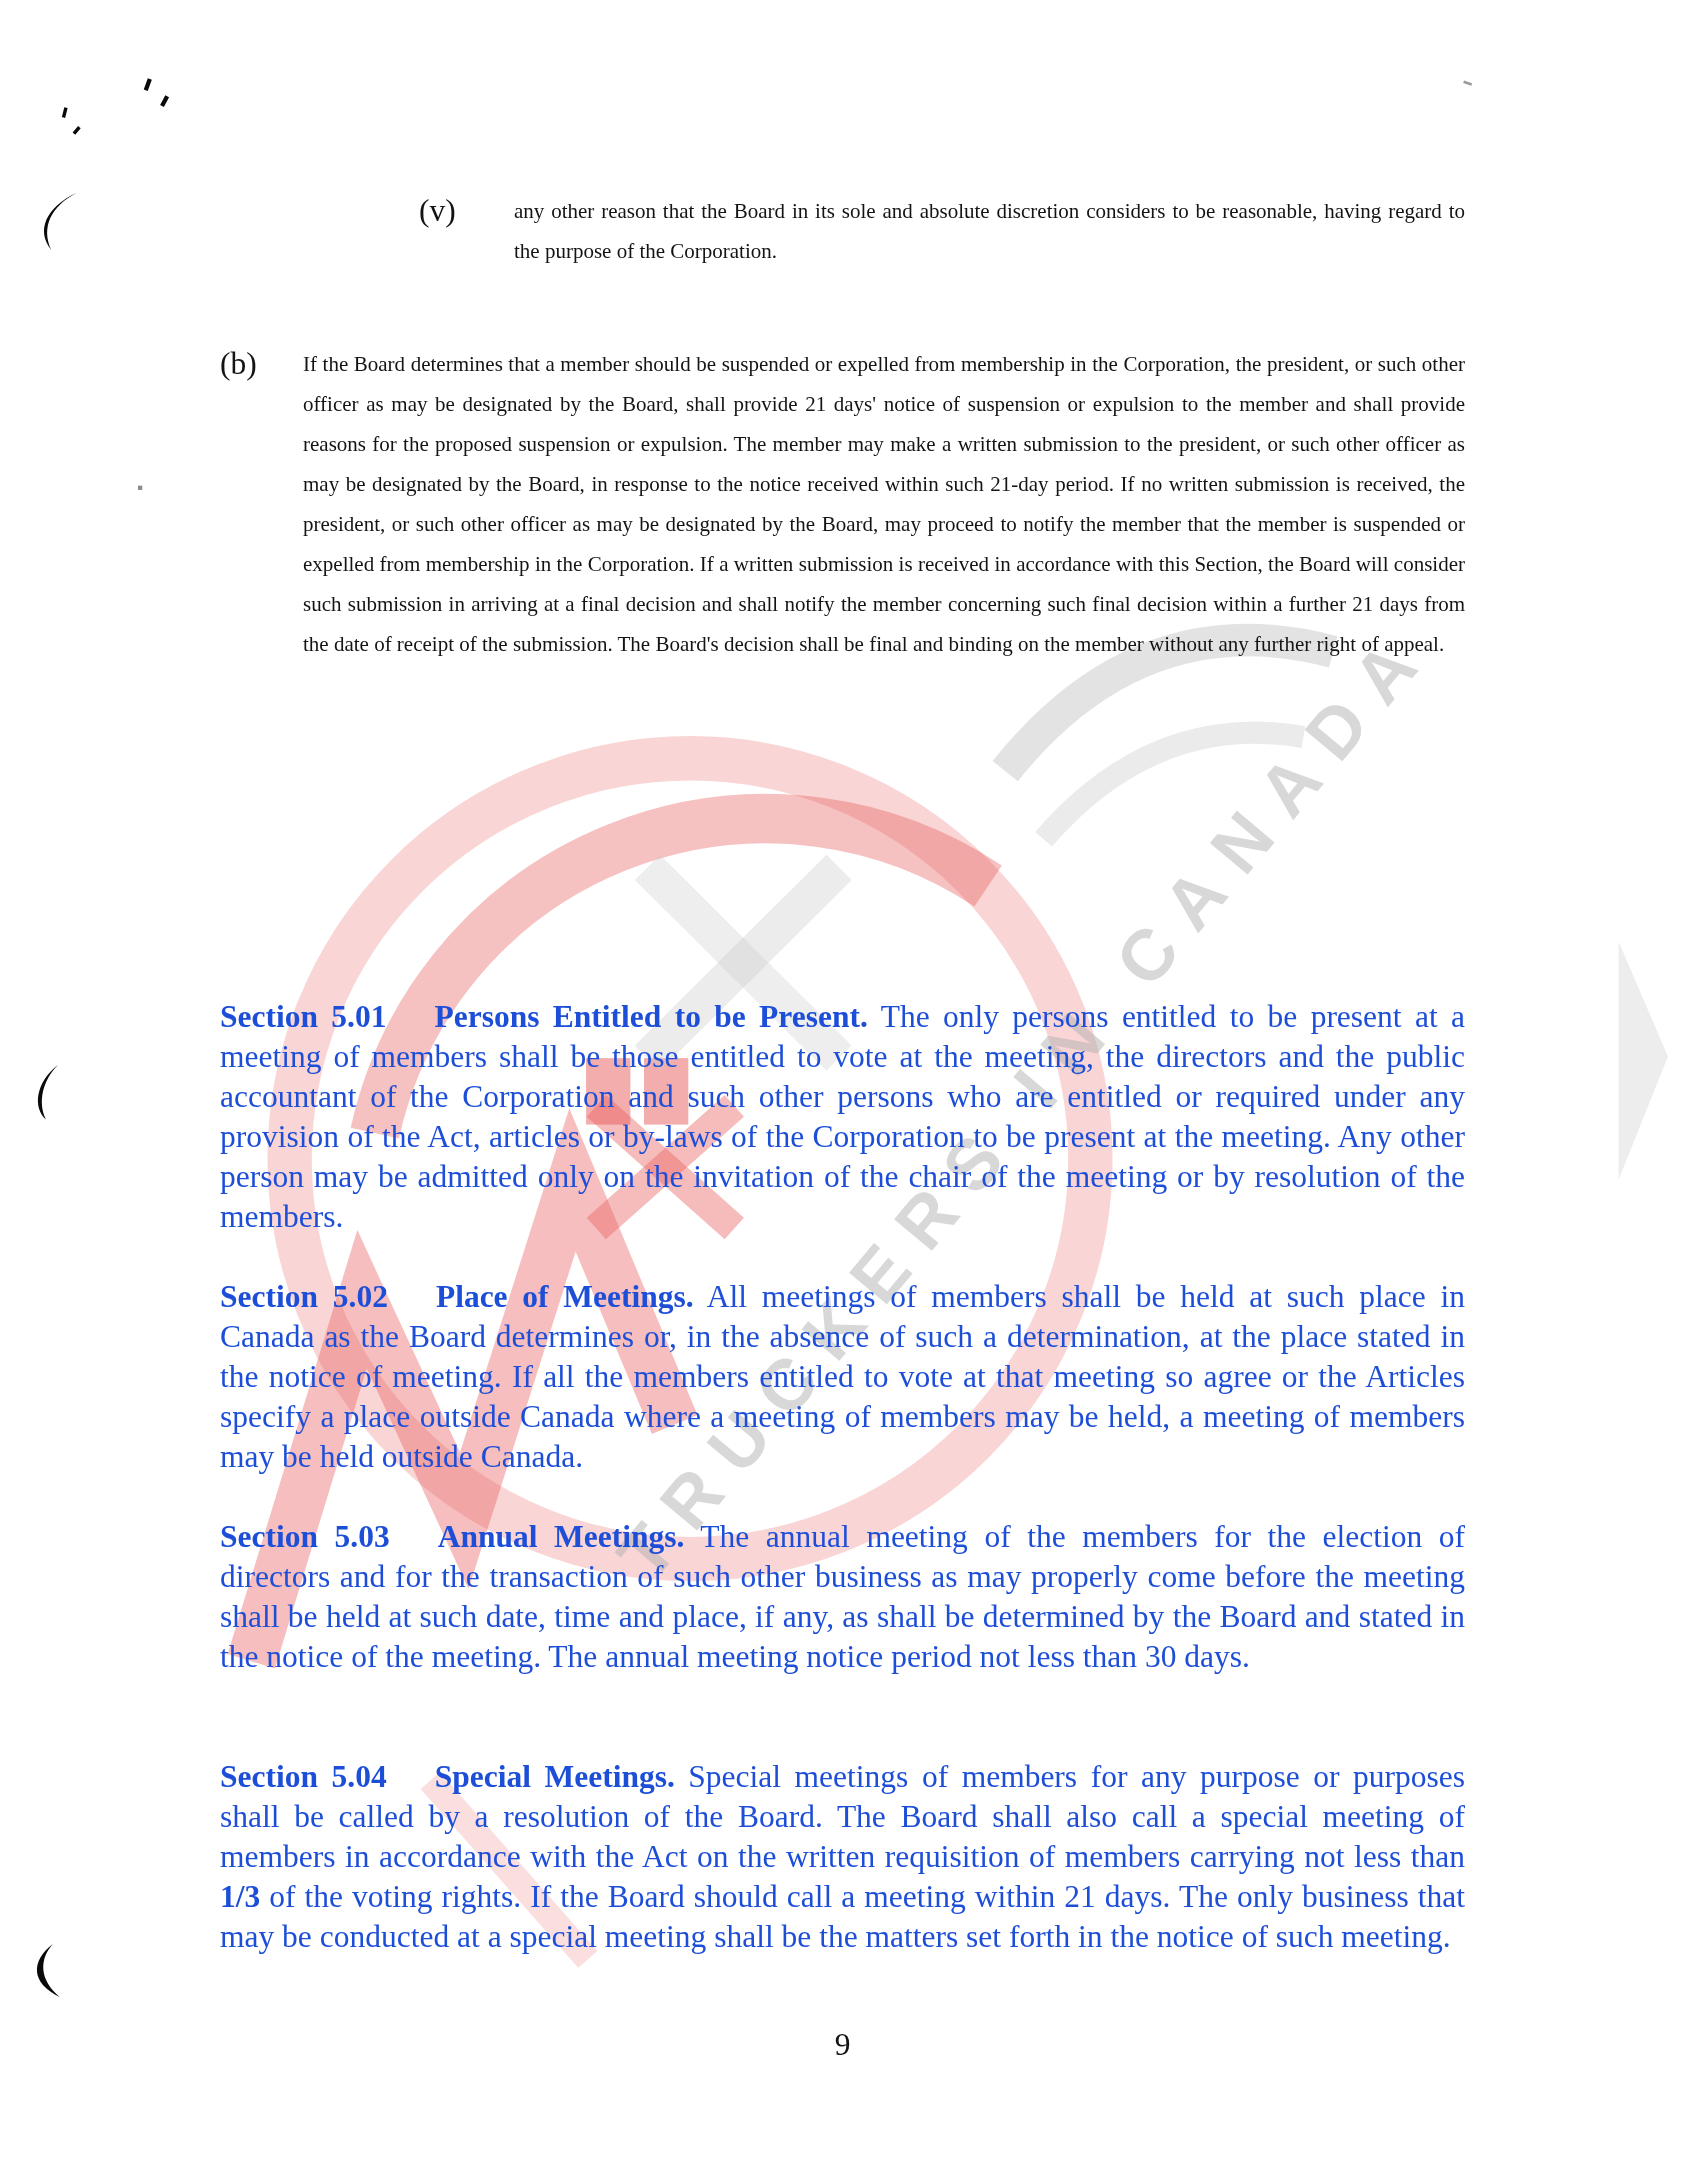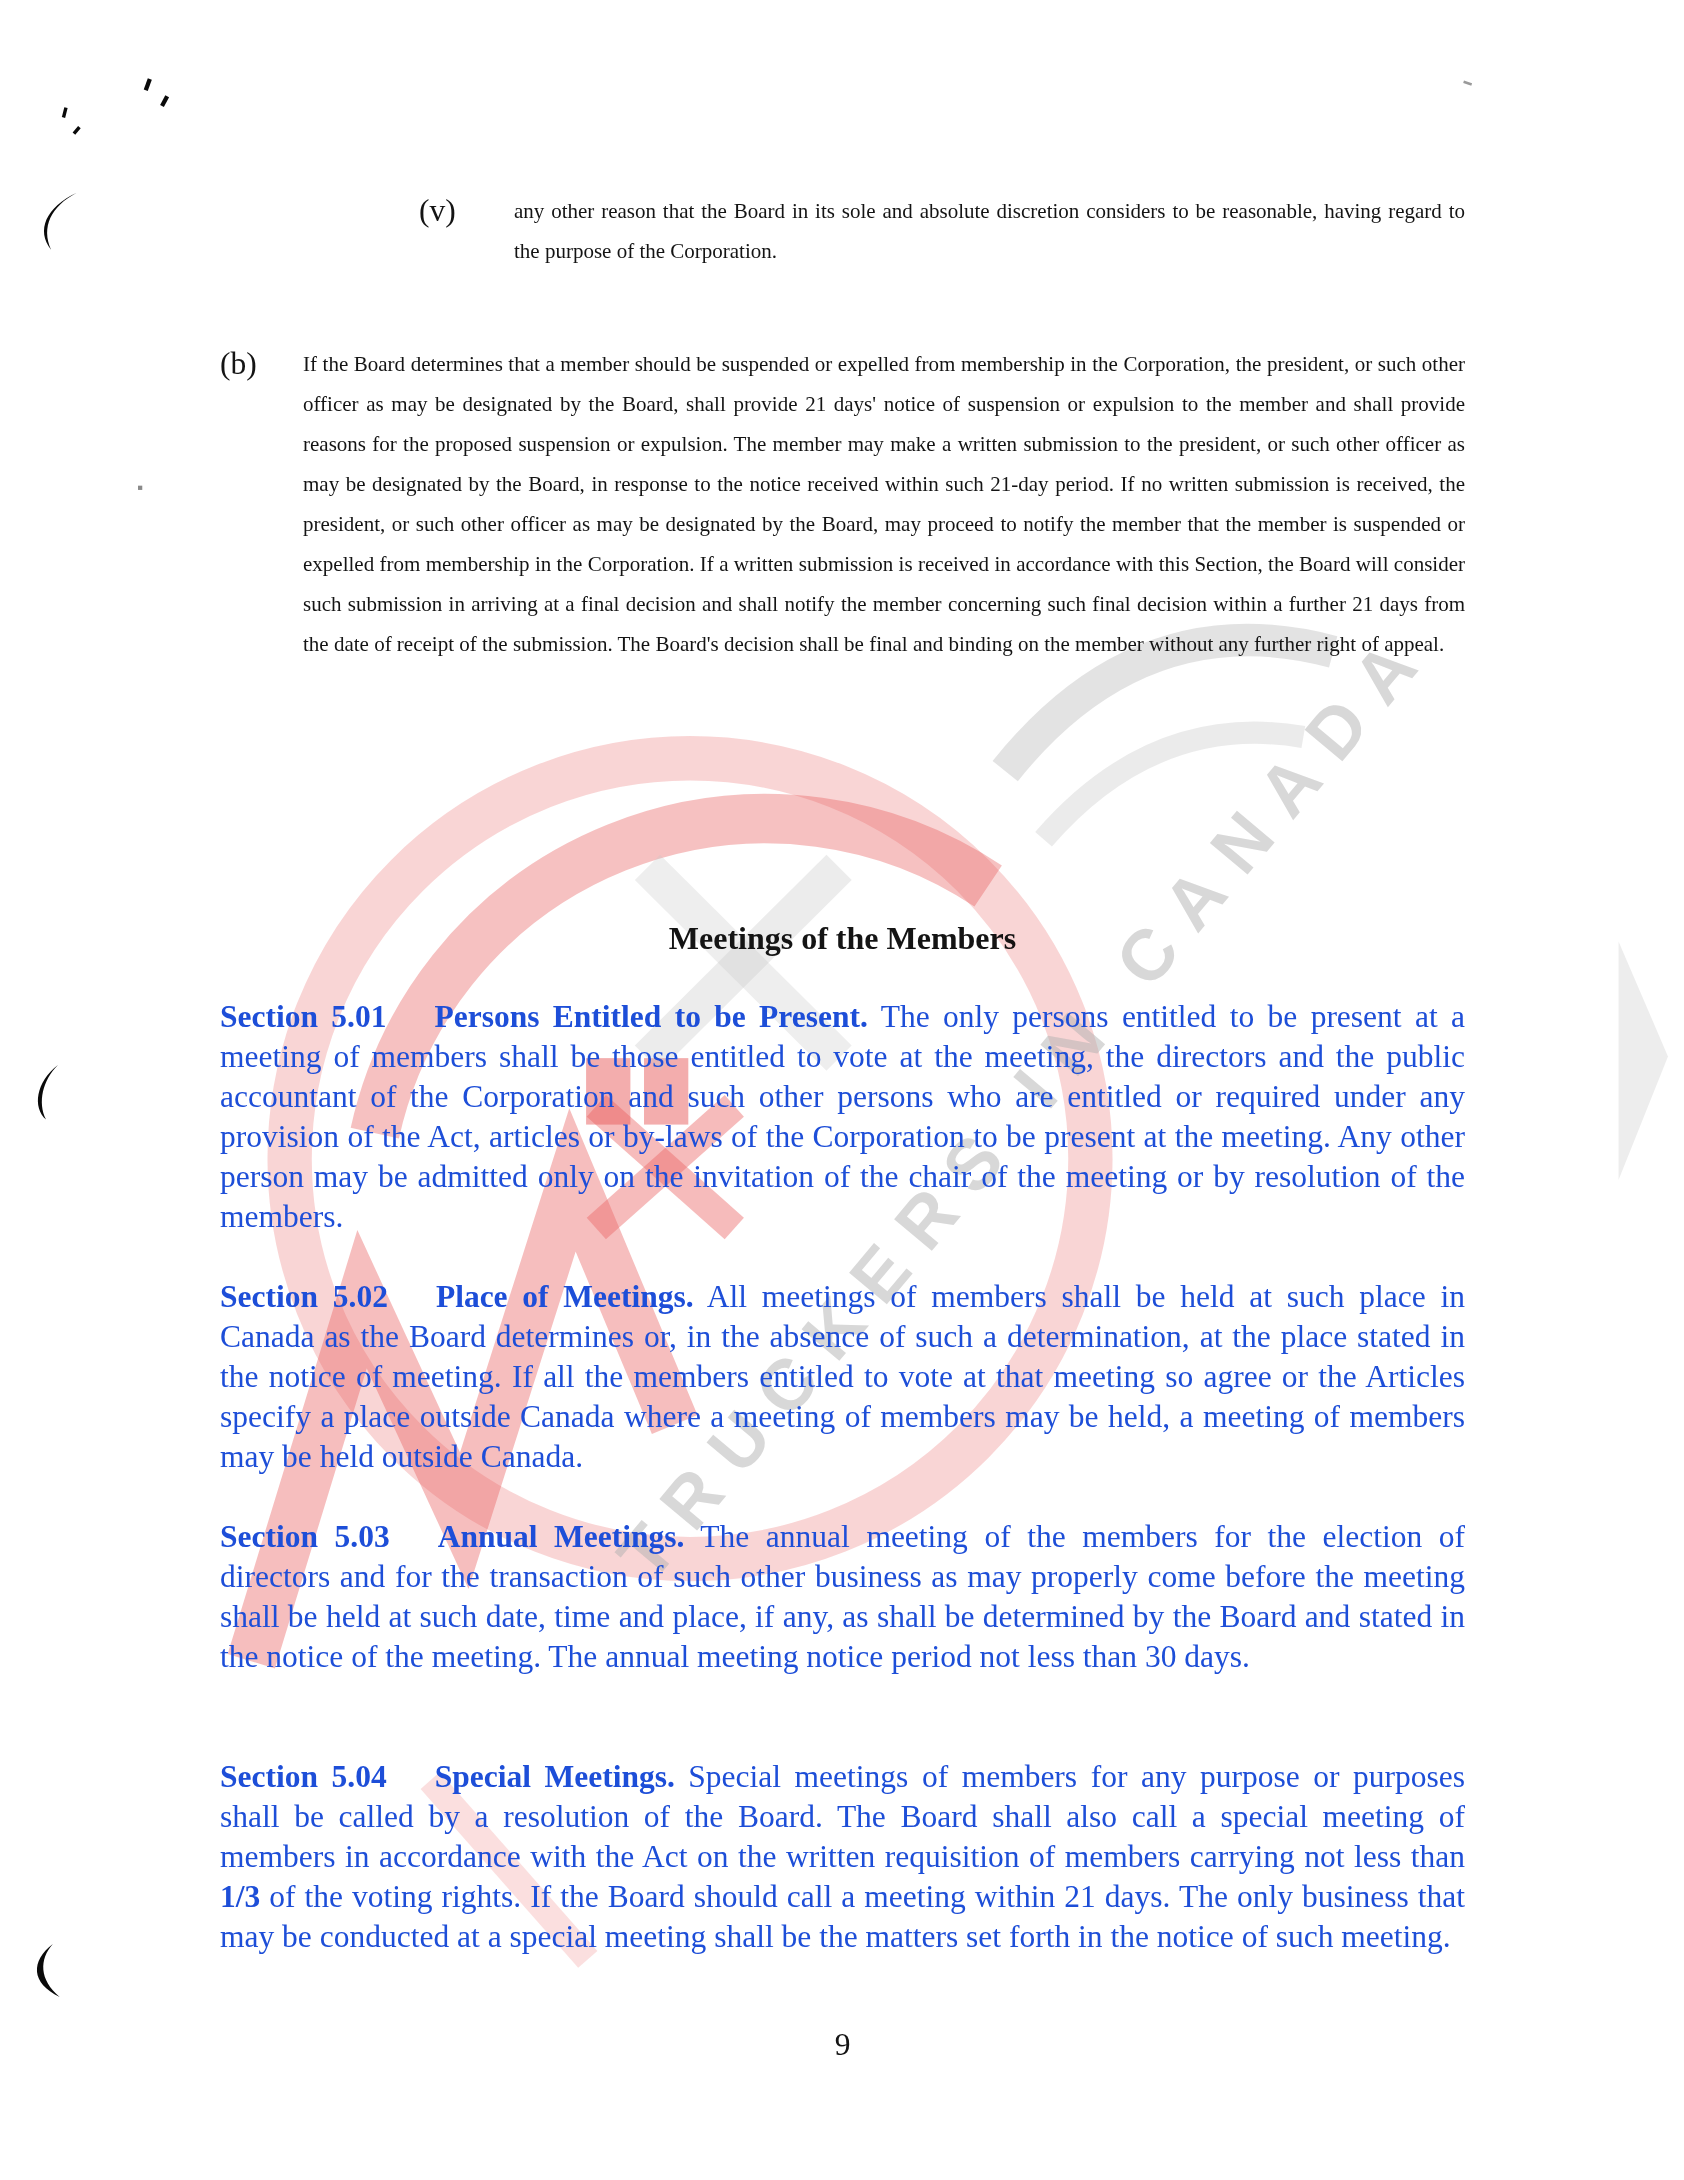--- a/index.html
+++ b/index.html
@@ -104,21 +104,20 @@
   <div class="clause" style="left:419px;top:191px;width:1046px;">
     <span class="clause-label">(v)</span>
     <div class="clause-body" style="margin-left:95px;">any other reason that the Board in its sole and absolute discretion considers to be reasonable, having regard to the purpose of the Corporation.</div>
   </div>
 
   <div class="clause" style="left:220px;top:344px;width:1245px;">
     <span class="clause-label">(b)</span>
     <div class="clause-body" style="margin-left:83px;">If the Board determines that a member should be suspended or expelled from membership in the Corporation, the president, or such other officer as may be designated by the Board, shall provide 21 days' notice of suspension or expulsion to the member and shall provide reasons for the proposed suspension or expulsion. The member may make a written submission to the president, or such other officer as may be designated by the Board, in response to the notice received within such 21-day period. If no written submission is received, the president, or such other officer as may be designated by the Board, may proceed to notify the member that the member is suspended or expelled from membership in the Corporation. If a written submission is received in accordance with this Section, the Board will consider such submission in arriving at a final decision and shall notify the member concerning such final decision within a further 21 days from the date of receipt of the submission. The Board's decision shall be final and binding on the member without any further right of appeal.</div>
   </div>
 
-  <div class="heading" style="left:220px;top:918px;width:1245px;">Meetings of the Members</div>
 
   <div class="doc-text" style="left:220px;top:997px;width:1245px;"><span class="seg-bold">Section 5.01</span><span class="tab"></span><span class="seg-bold">Persons Entitled to be Present.</span><span> The only persons entitled to be present at a meeting of members shall be those entitled to vote at the meeting, the directors and the public accountant of the Corporation and such other persons who are entitled or required under any provision of the Act, articles or by-laws of the Corporation to be present at the meeting. Any other person may be admitted only on the invitation of the chair of the meeting or by resolution of the members.</span></div>
   <div class="doc-text" style="left:220px;top:1277px;width:1245px;"><span class="seg-bold">Section 5.02</span><span class="tab"></span><span class="seg-bold">Place of Meetings.</span><span> All meetings of members shall be held at such place in Canada as the Board determines or, in the absence of such a determination, at the place stated in the notice of meeting. If all the members entitled to vote at that meeting so agree or the Articles specify a place outside Canada where a meeting of members may be held, a meeting of members may be held outside Canada.</span></div>
   <div class="doc-text" style="left:220px;top:1517px;width:1245px;"><span class="seg-bold">Section 5.03</span><span class="tab"></span><span class="seg-bold">Annual Meetings.</span><span> The annual meeting of the members for the election of directors and for the transaction of such other business as may properly come before the meeting shall be held at such date, time and place, if any, as shall be determined by the Board and stated in the notice of the meeting. The annual meeting notice period not less than 30 days.</span></div>
   <div class="doc-text" style="left:220px;top:1757px;width:1245px;"><span class="seg-bold">Section 5.04</span><span class="tab"></span><span class="seg-bold">Special Meetings.</span><span> Special meetings of members for any purpose or purposes shall be called by a resolution of the Board. The Board shall also call a special meeting of members in accordance with the Act on the written requisition of members carrying not less than </span><span class="seg-bold">1/3</span><span> of the voting rights. If the Board should call a meeting within 21 days. The only business that may be conducted at a special meeting shall be the matters set forth in the notice of such meeting.</span></div>
 
   <div class="page-number" style="left:220px;top:2025px;width:1245px;">9</div>
 
 </div>
 

